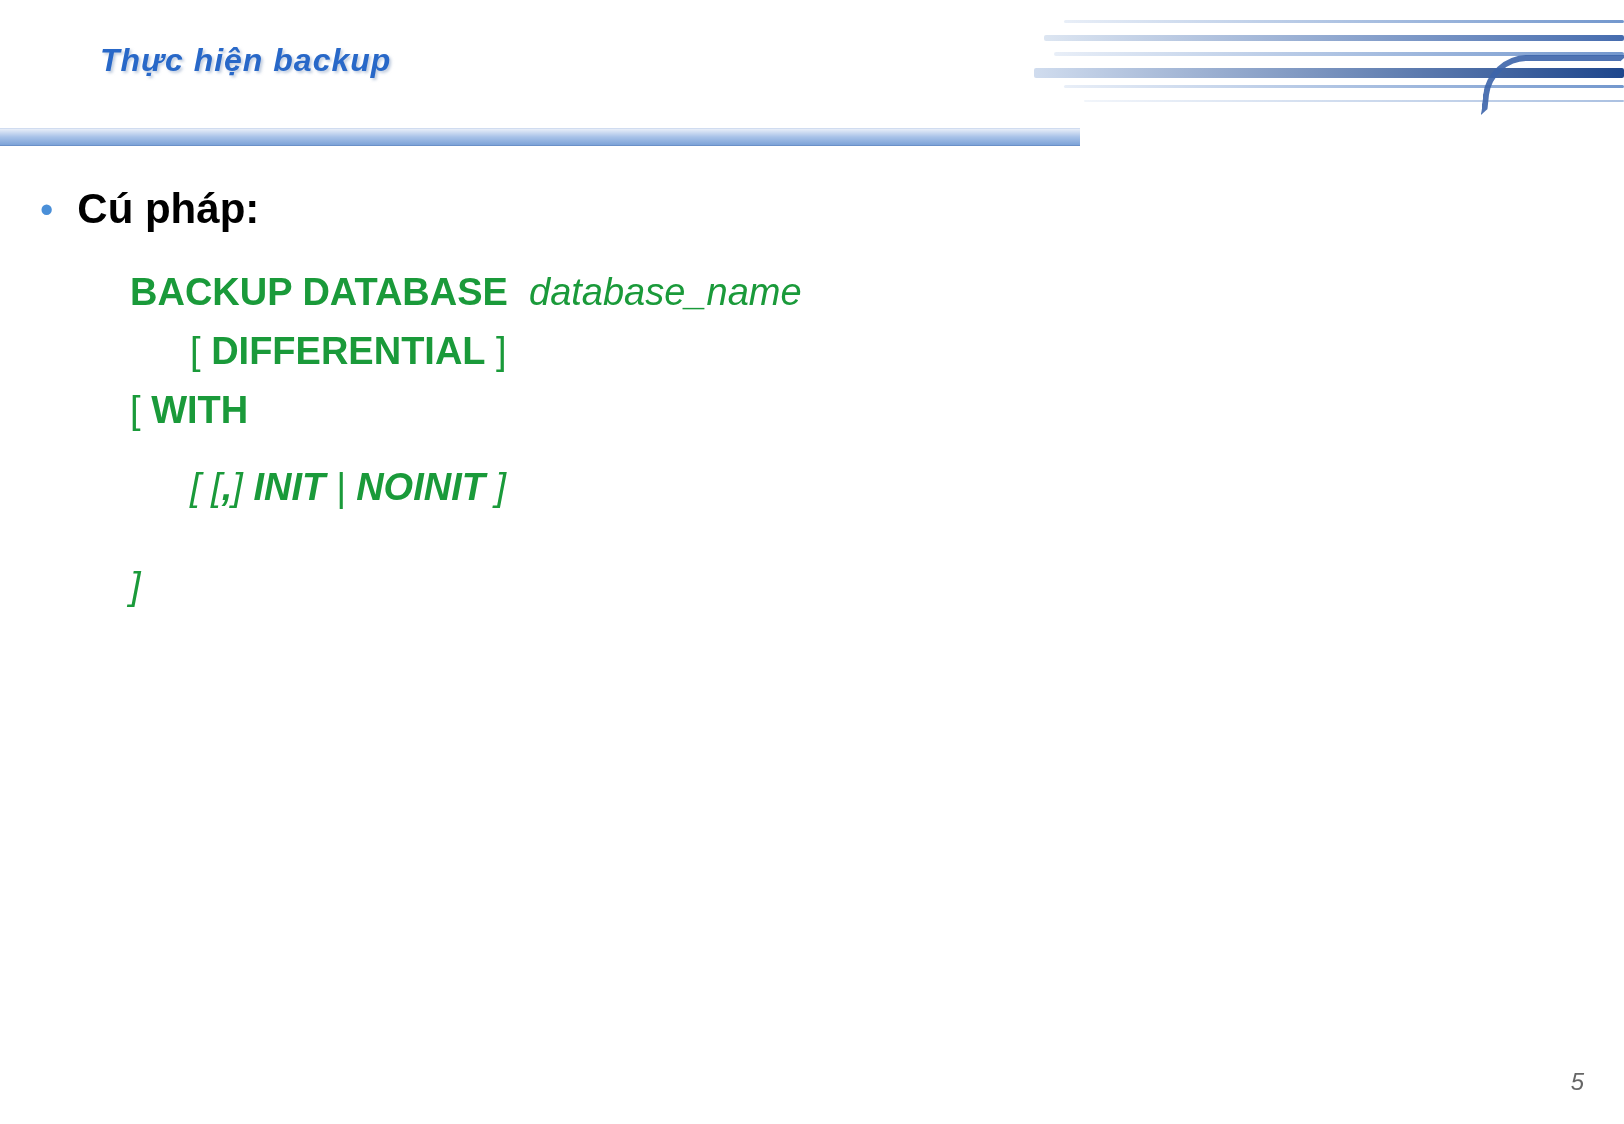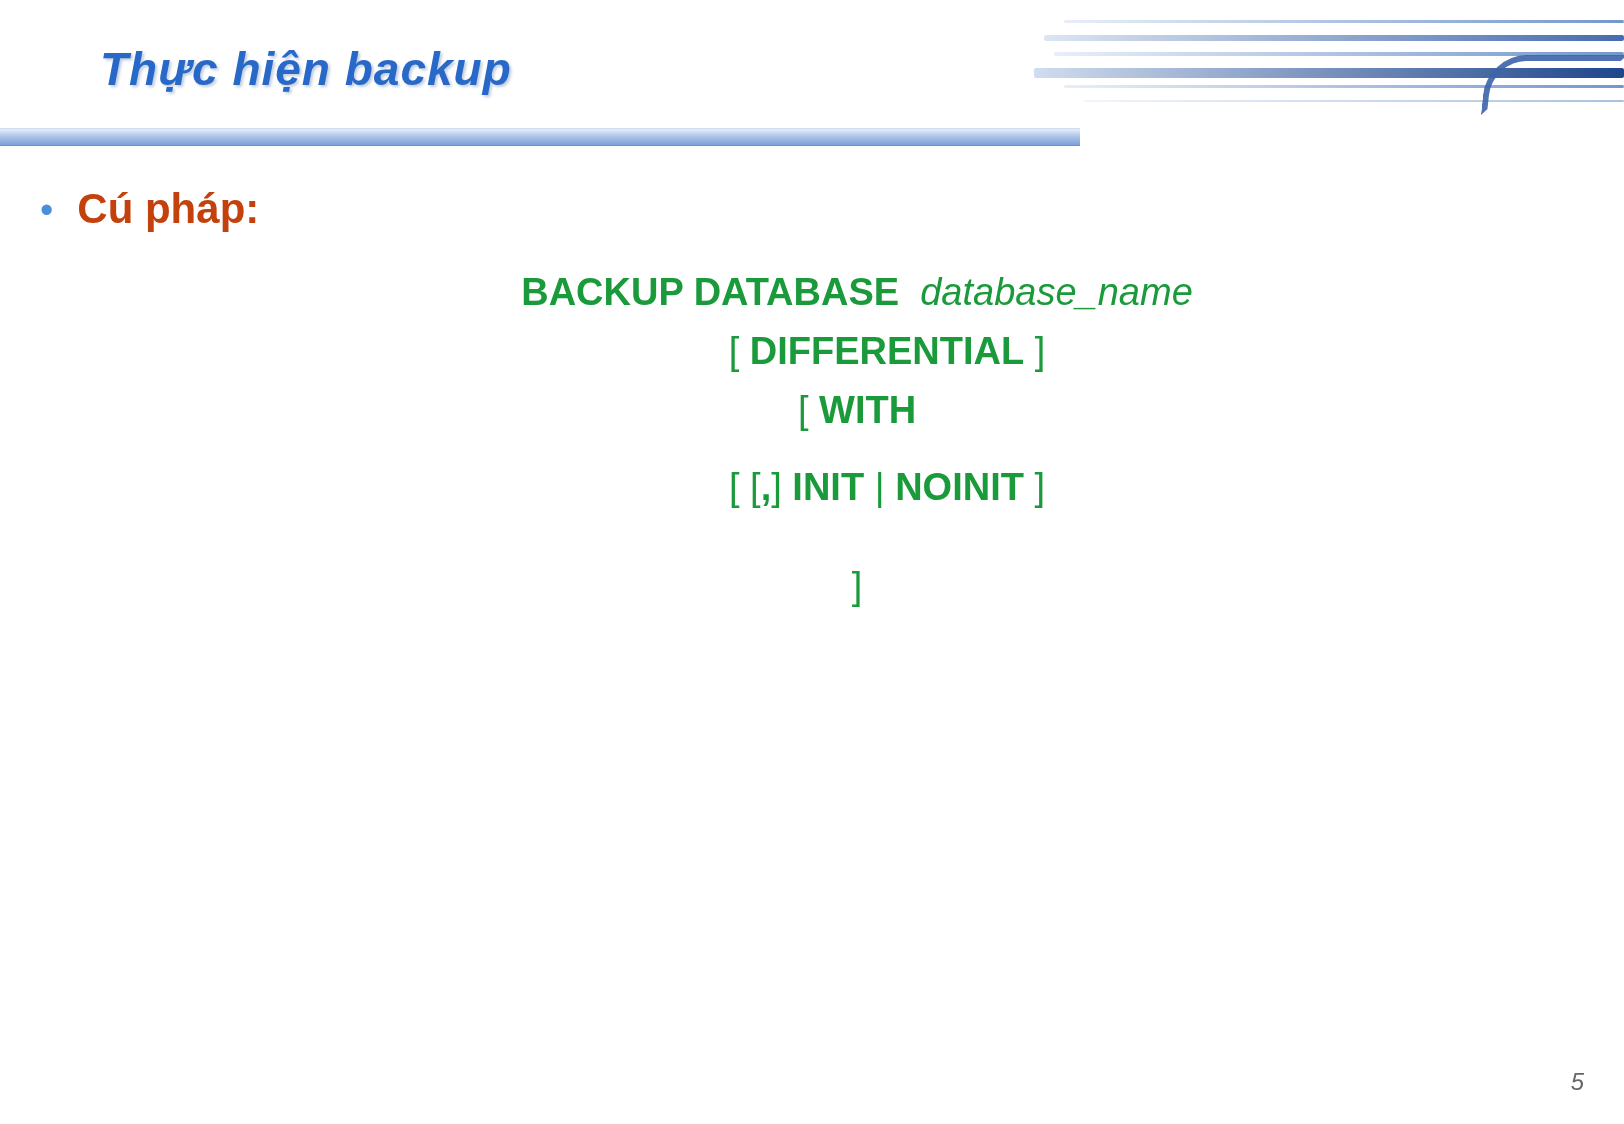--- a/index.html
+++ b/index.html
@@ -53,21 +53,21 @@
       width: 1080px;
       height: 18px;
       background: linear-gradient(to bottom, #e8eef8, #a8c2e8, #7da3d8);
       border-top: 1px solid #d0dcf0;
       border-bottom: 1px solid #6a90c8;
     }
     .slide-title {
       position: absolute;
       top: 42px;
       left: 100px;
-      font-size: 46px;
+      font-size: 32px;
       font-weight: bold;
       font-style: italic;
       color: #2868c8;
       text-shadow: 2px 2px 3px rgba(150,170,200,0.6);
       letter-spacing: 1px;
     }
     .content {
       position: absolute;
       top: 185px;
       left: 40px;
@@ -78,46 +78,46 @@
       align-items: baseline;
       margin-bottom: 30px;
     }
     .bullet-dot {
       color: #4a8fd8;
       font-size: 38px;
       margin-right: 24px;
       line-height: 1;
     }
     .bullet-text {
-      color: #c2410c;
+      color: #000000;
       font-size: 42px;
       font-weight: bold;
     }
     .code-block {
       margin-left: 90px;
       margin-top: 10px;
       font-size: 38px;
       line-height: 1.55;
       color: #1a9a3a;
     }
     .code-line {
       white-space: pre;
-      text-align: center;
     }
     .kw {
       font-weight: bold;
     }
     .it {
       font-style: italic;
     }
     .indent1 {
       padding-left: 60px;
     }
     .gap-above {
       margin-top: 18px;
+      font-style: italic;
     }
     .page-number {
       position: absolute;
       bottom: 28px;
       right: 40px;
       font-size: 24px;
       font-style: italic;
       color: #666;
     }
   </style>

